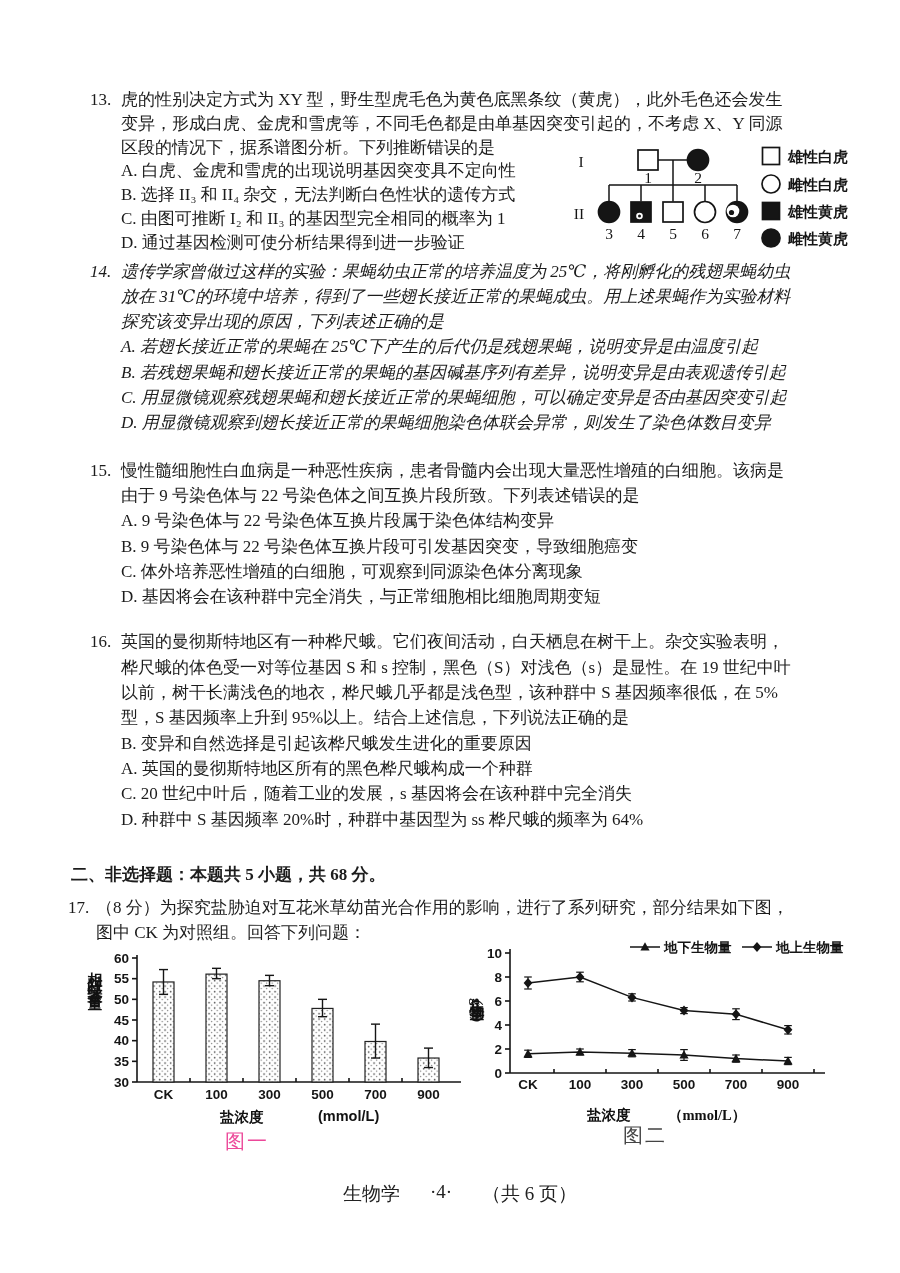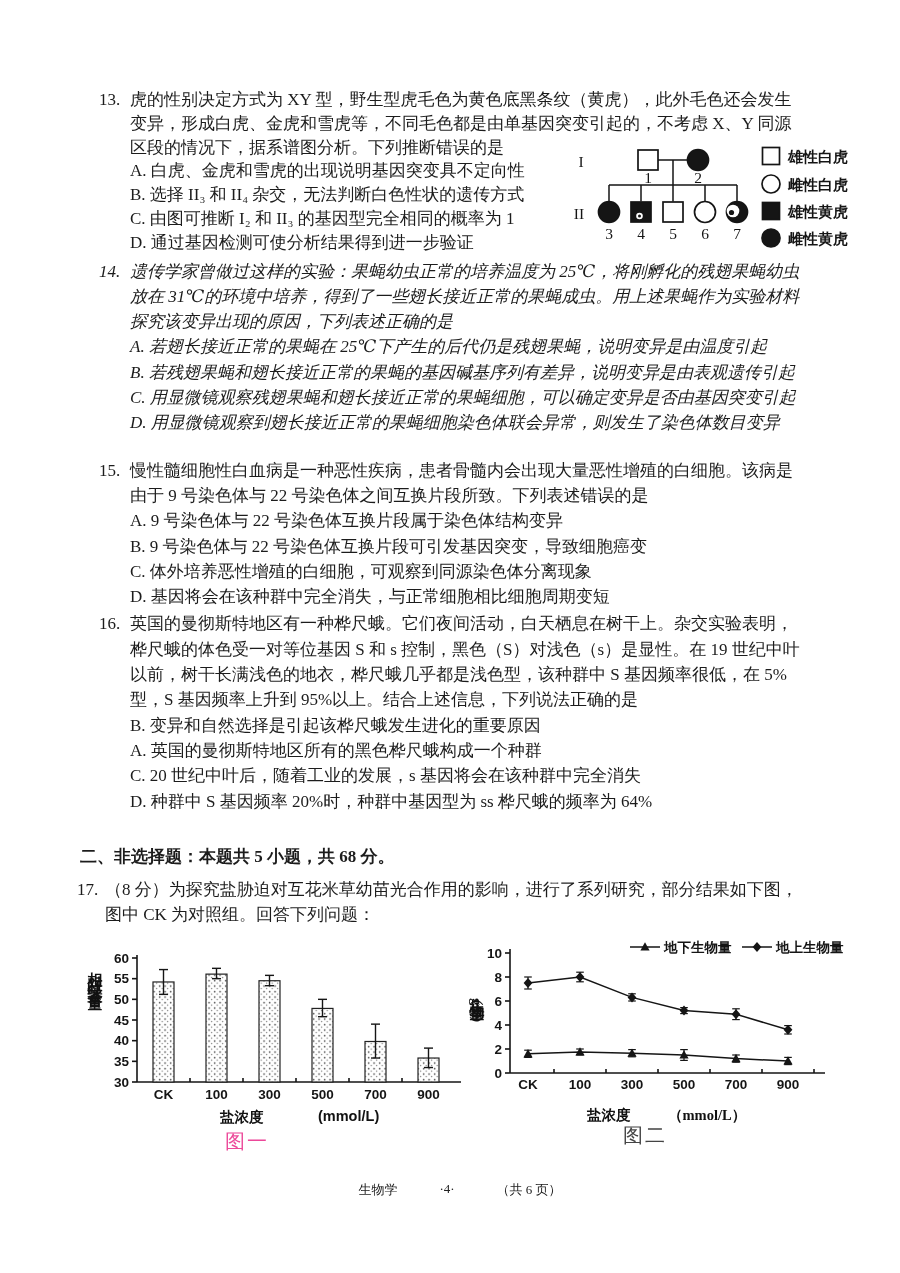--- a/index.html
+++ b/index.html
@@ -1,27 +1,27 @@
 <!DOCTYPE html>
 <html><head>
 <meta charset="utf-8">
 <style>
   html,body{margin:0;padding:0;}
   body{
     width:900px;height:1273px;position:relative;background:#ffffff;
     font-family:"Liberation Serif","DejaVu Serif",serif;color:#1c1c1c;
     overflow:hidden;
   }
-  .content{position:absolute;left:99px;top:88px;width:790px;}
+  .content{position:absolute;left:90px;top:88px;width:790px;}
   .question{position:relative;padding-left:31px;font-size:17px;line-height:25.3px;}
   .question .qnum{position:absolute;left:0;top:0;}
   .qline{white-space:nowrap;}
   .q13{line-height:23.8px;margin-bottom:4px;}
   .q14{margin-bottom:22px;font-style:italic;}
-  .q15{margin-bottom:2px;}
+  .q15{margin-bottom:20px;}
   .q16{margin-bottom:12px;}
   .section-header{
     margin-top:30px;margin-left:-19px;font-weight:bold;font-size:17px;
     line-height:25px;white-space:nowrap;
   }
   .q17{margin-top:8px;margin-left:-22px;padding-left:28px;line-height:25.3px;}
   .q17 .qnum{left:0;}
   
   .pedigree{position:absolute;left:568px;top:142px;width:312px;height:112px;}
   .chartbox{position:absolute;}
@@ -31,22 +31,22 @@
     position:absolute;writing-mode:vertical-rl;letter-spacing:4px;
     font-size:15px;font-weight:600;color:#111;
   }
   .axis-x-label{
     position:absolute;font-weight:bold;font-size:14.5px;color:#111;white-space:nowrap;
     font-family:"Liberation Serif","DejaVu Serif",serif;
   }
   .fig-caption{position:absolute;font-size:20px;color:#ec4899;letter-spacing:2px;}
   .footer{
     position:absolute;top:1181px;left:0;width:100%;
-    display:flex;justify-content:center;gap:42px;
-    font-size:13px;color:#222;padding-left:20px;box-sizing:border-box;
+    display:flex;justify-content:center;gap:30px;
+    font-size:19px;color:#222;padding-left:20px;box-sizing:border-box;
   }
   svg{display:block;}
 </style>
 </head>
 <body>
 
 <div class="content">
 
   <div class="question q13">
     <span class="qnum">13.</span>

